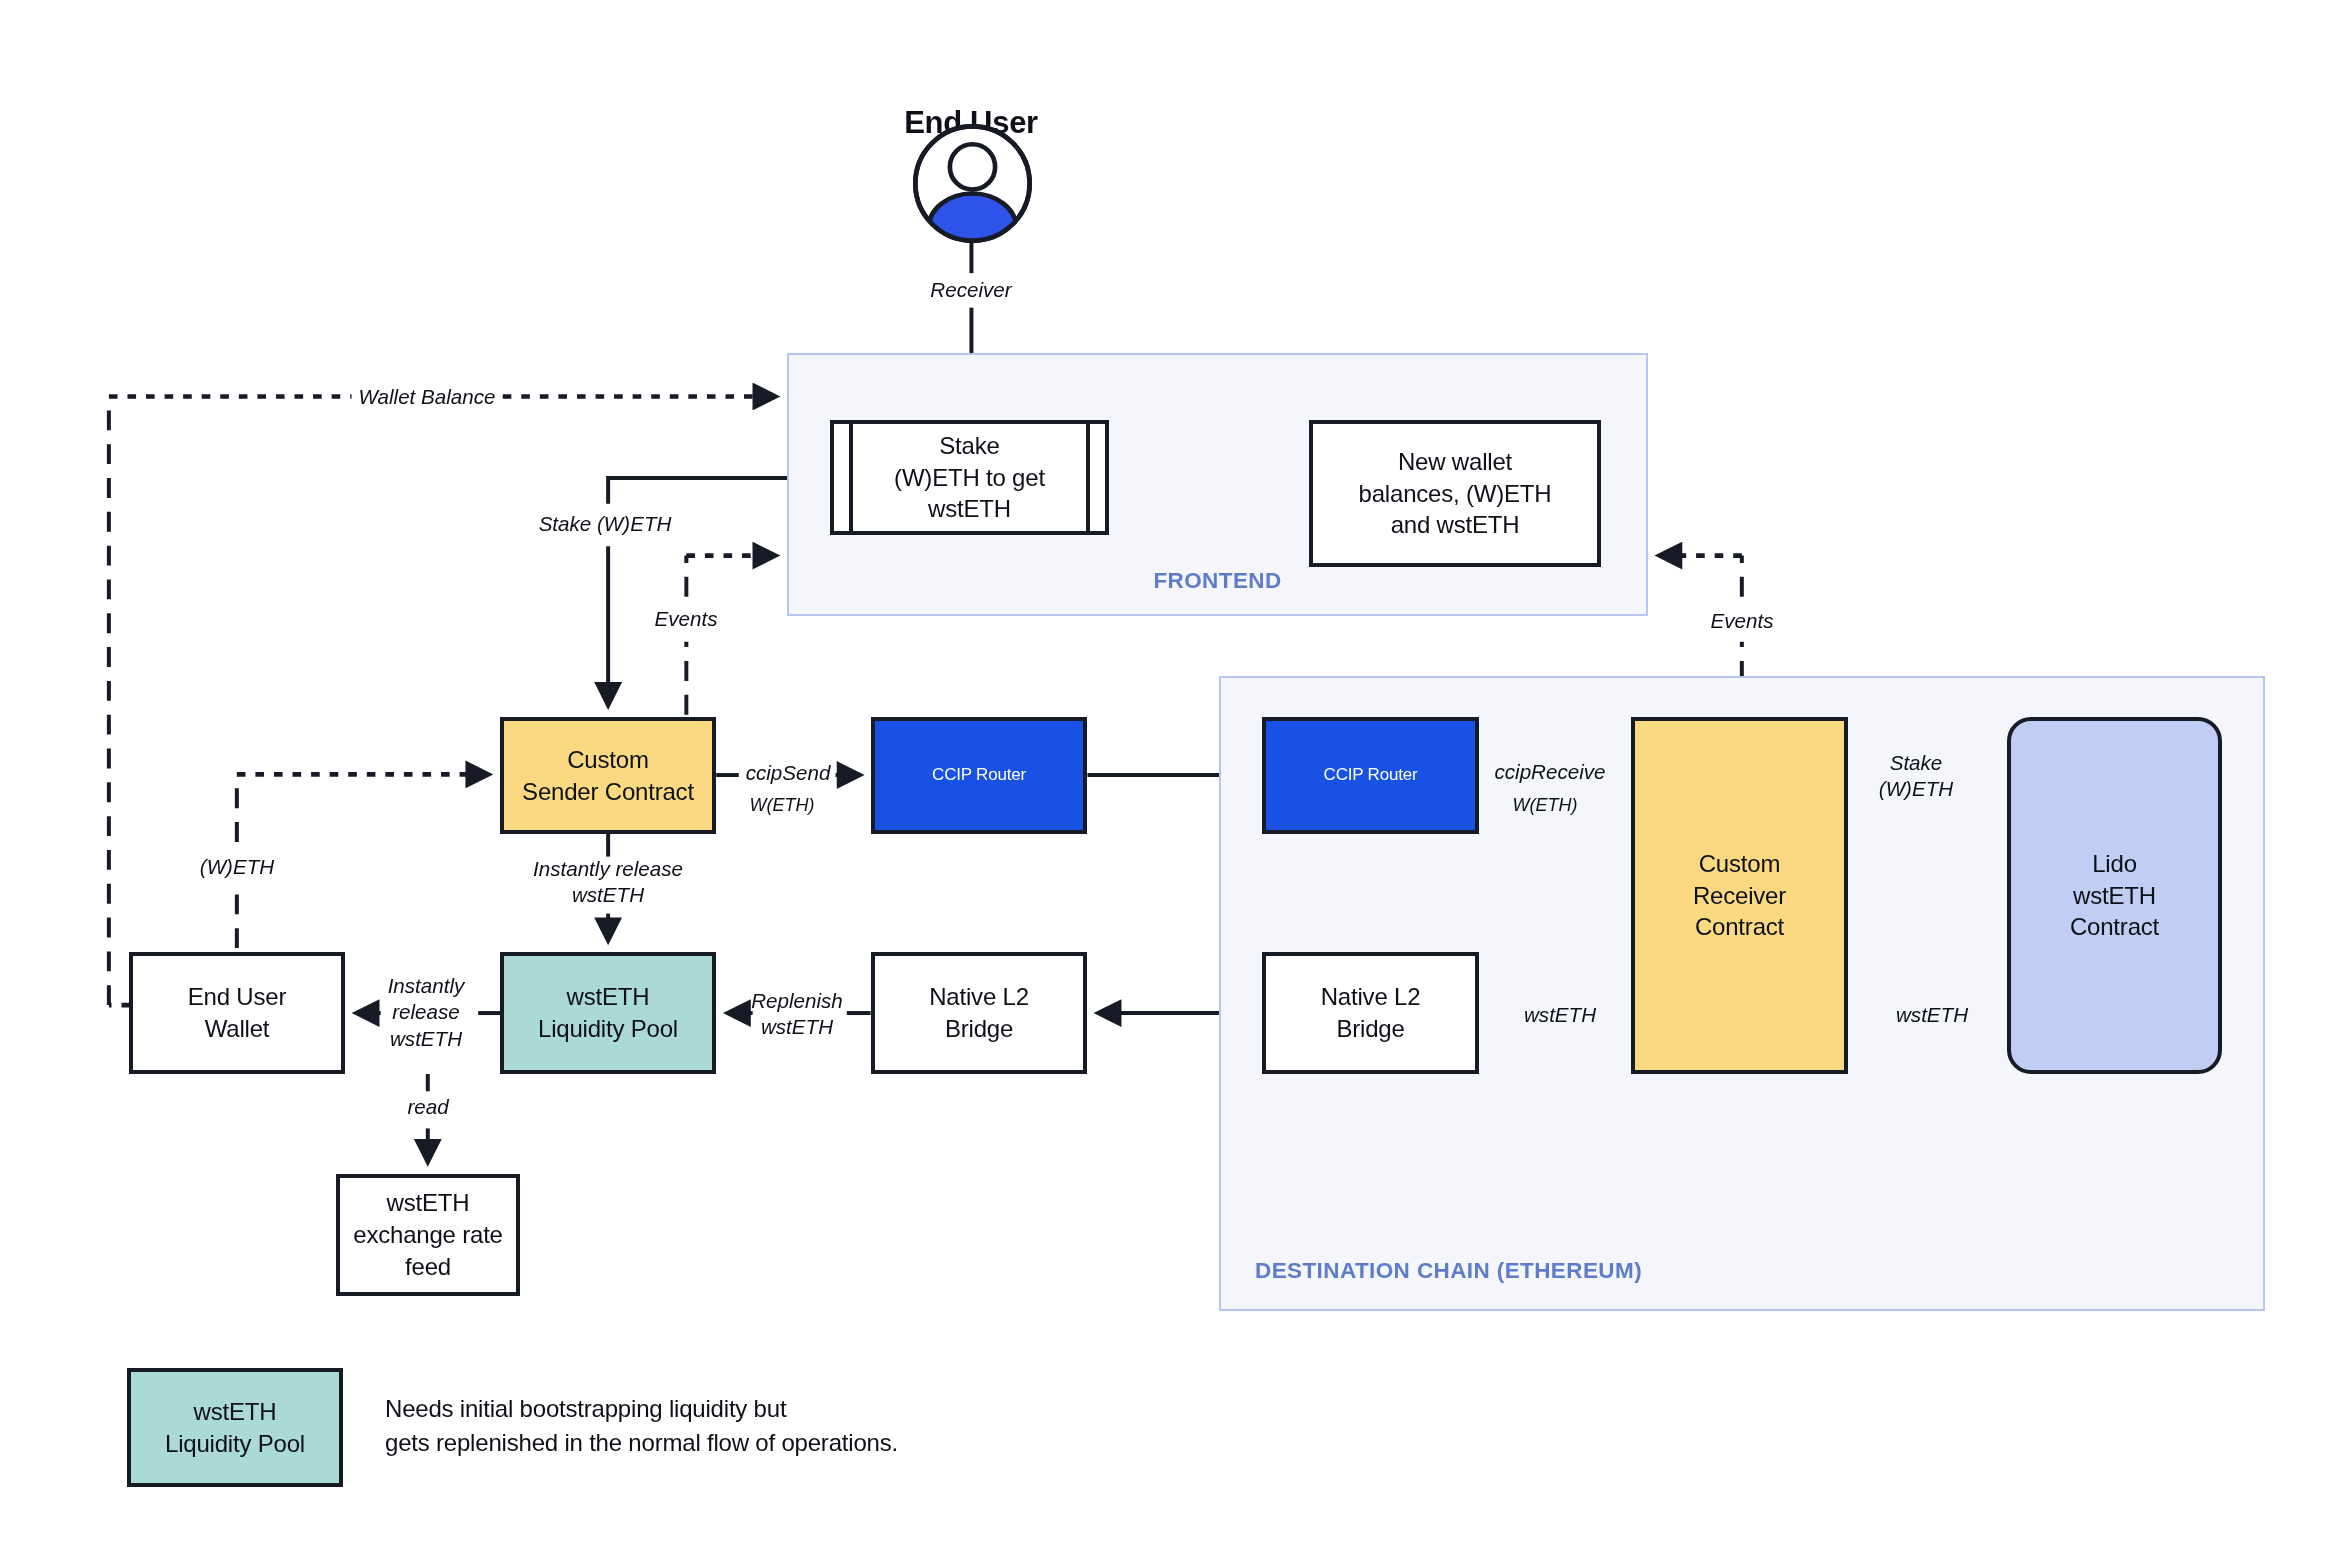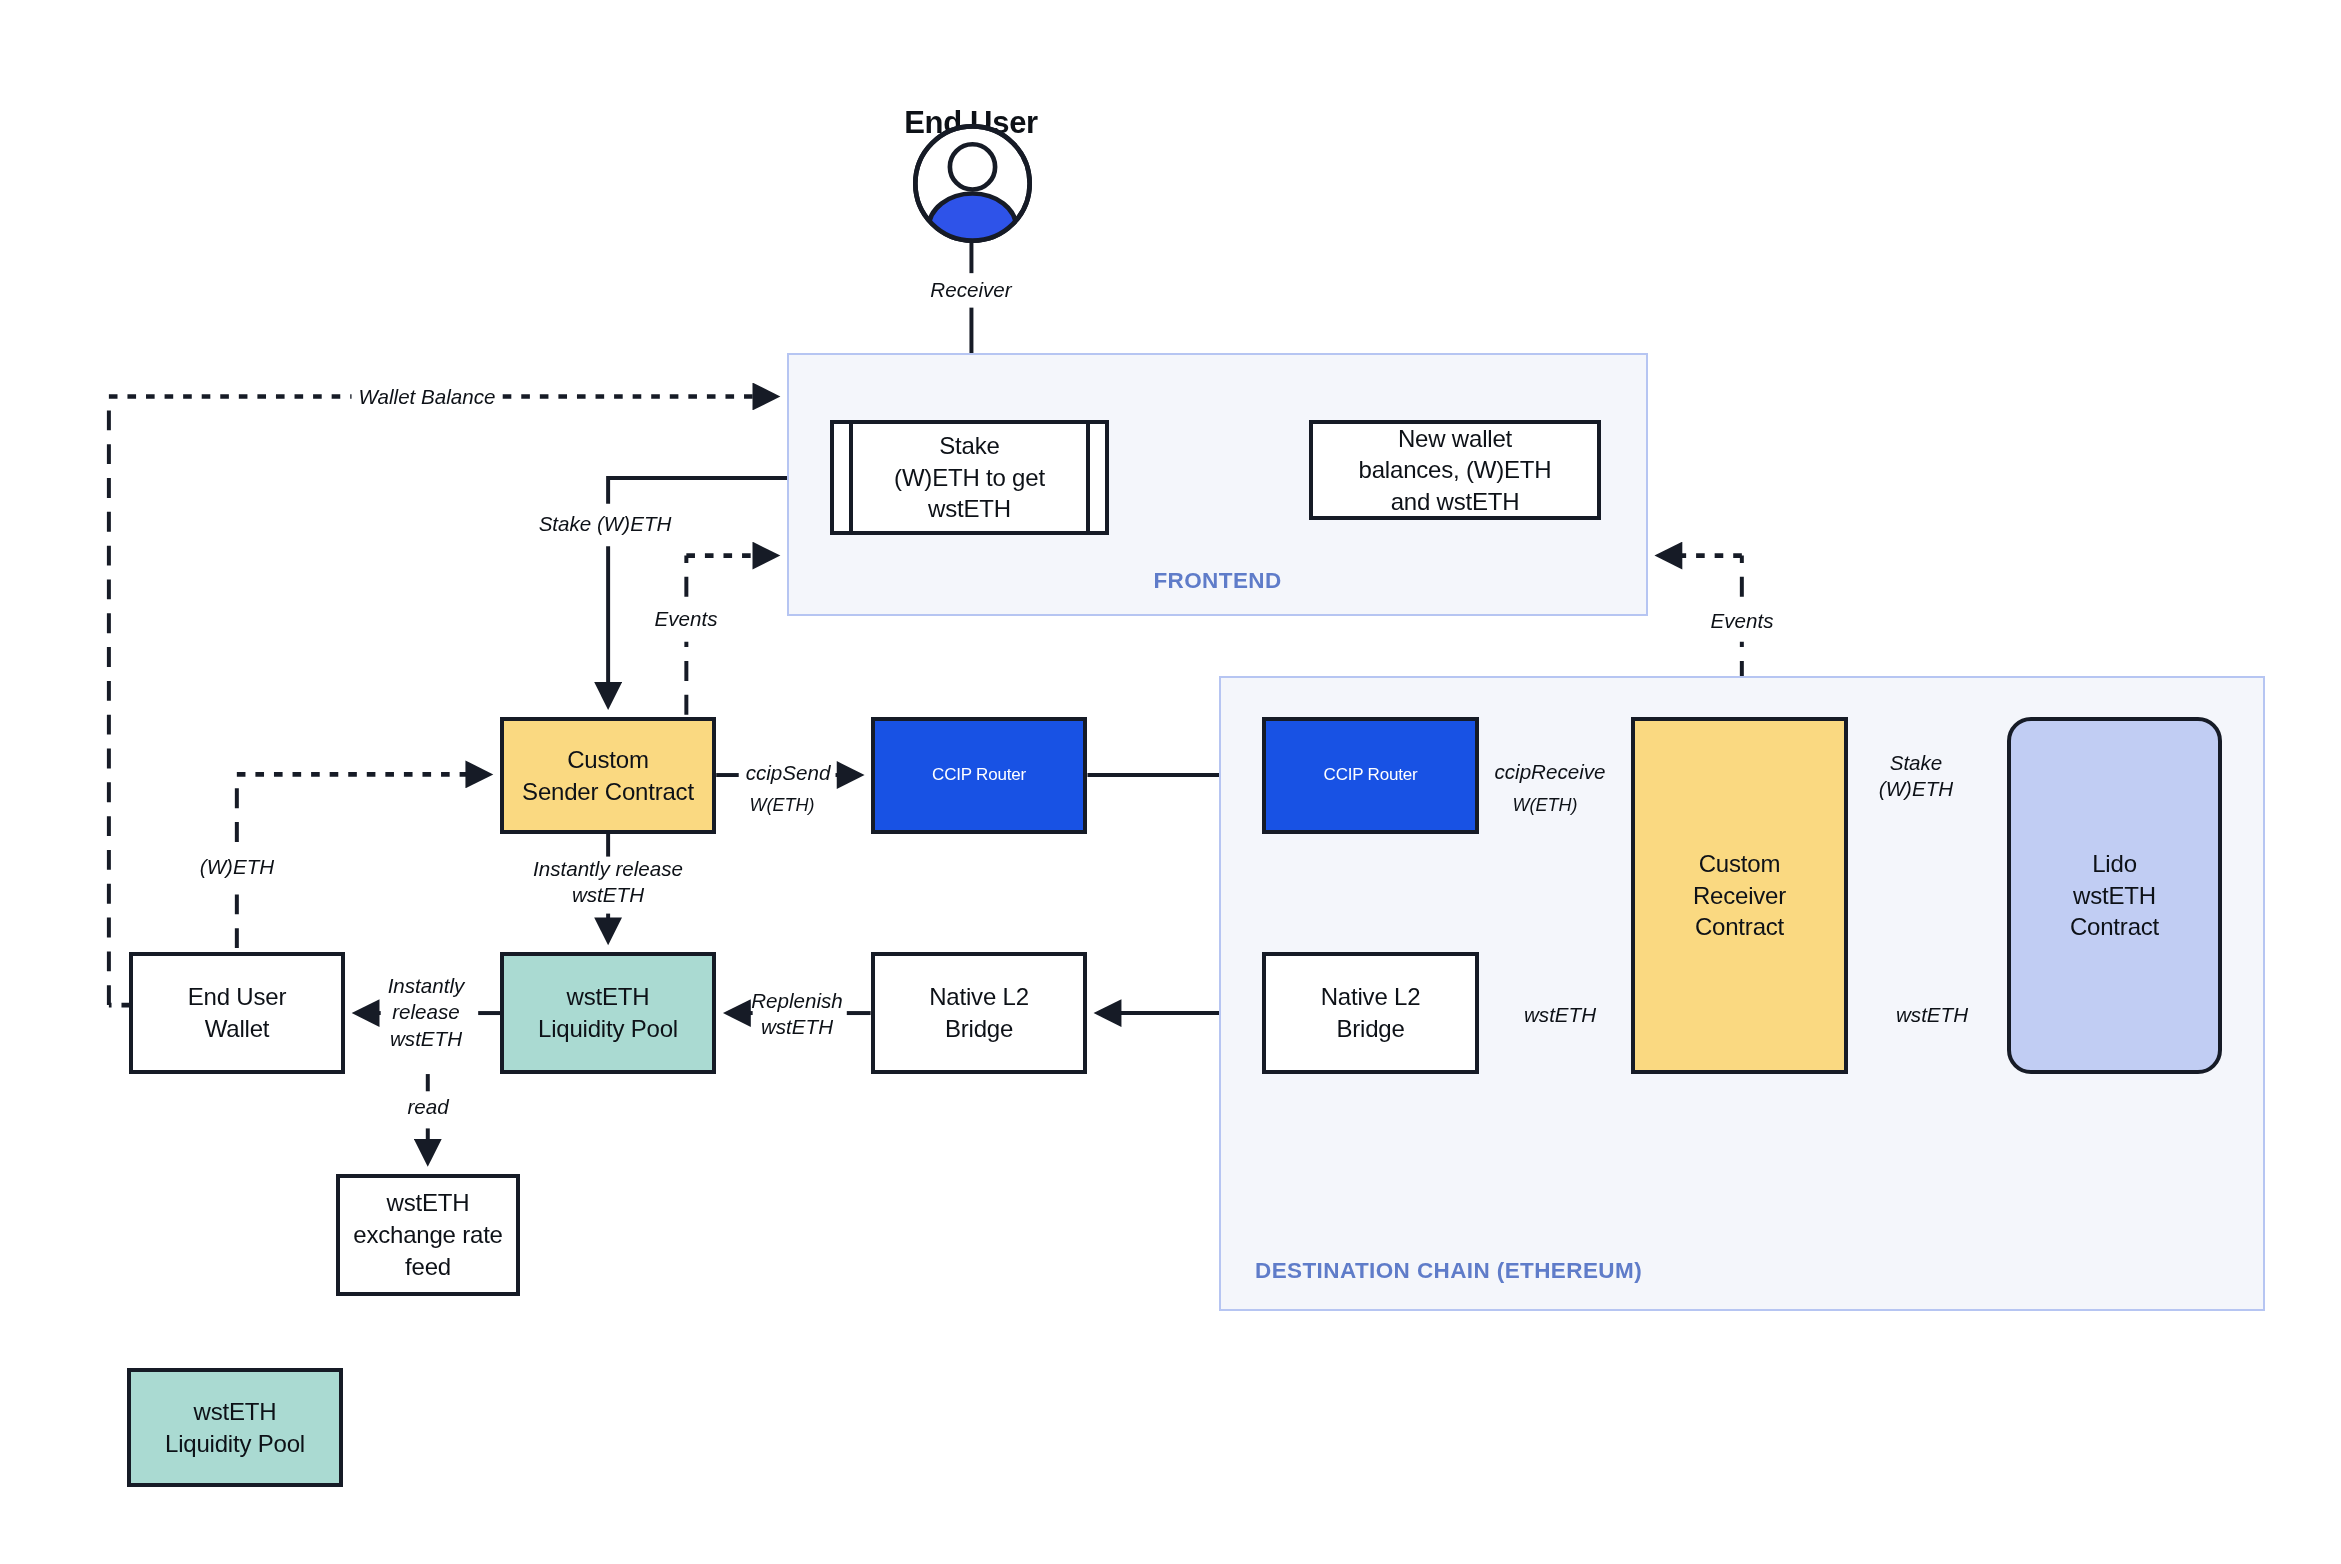--- a/index.html
+++ b/index.html
@@ -121,21 +121,21 @@
     <div class="ctr-label" style="left:34px;bottom:25px;">DESTINATION CHAIN (ETHEREUM)</div>
   </div>
 
   <div class="node" style="left:830px;top:420px;width:279px;height:115px;">
     <span class="vbar l"></span>
     <span class="vbar r"></span>
     <div class="node-label">Stake
 (W)ETH to get
 wstETH</div>
   </div>
-  <div class="node" style="left:1309px;top:420px;width:292px;height:100px;">
+  <div class="node" style="left:1309px;top:420px;width:292px;height:147px;">
     <div class="node-label">New wallet
 balances, (W)ETH
 and wstETH</div>
   </div>
 
   <div class="node yellow" style="left:500px;top:717px;width:216px;height:117px;">
     <div class="node-label">Custom
 Sender Contract</div>
   </div>
   <div class="node blue" style="left:871px;top:717px;width:216px;height:117px;">
@@ -197,15 +197,17 @@
 release
 wstETH</div>
   <div class="elabel" style="left:608px;top:882px;">Instantly release
 wstETH</div>
   <div class="elabel" style="left:428px;top:1107px;">read</div>
 
   <div class="node teal" style="left:127px;top:1368px;width:216px;height:119px;">
     <div class="node-label">wstETH
 Liquidity Pool</div>
   </div>
+  <div id="legend-note" style="left:385px;top:1392px;">Needs initial bootstrapping liquidity but
+gets replenished in the normal flow of operations.</div>
 
 </div>
 
 
 </body></html>

